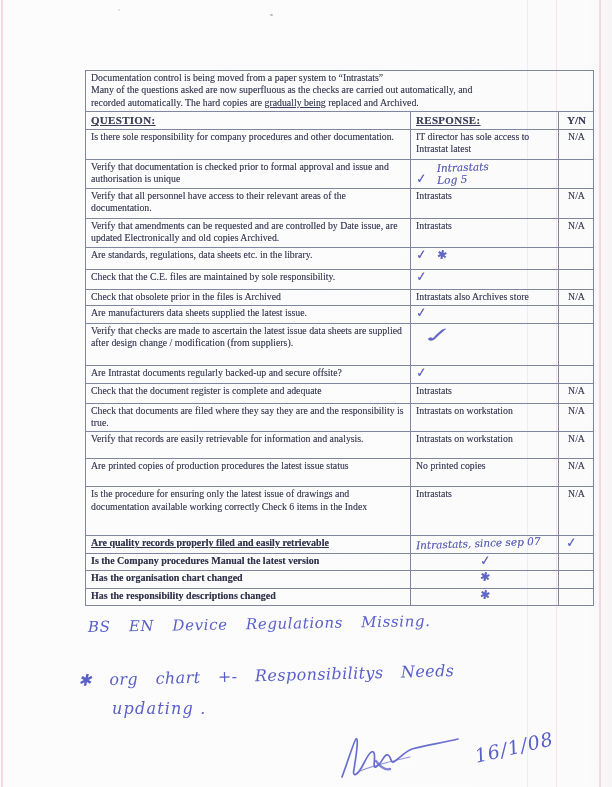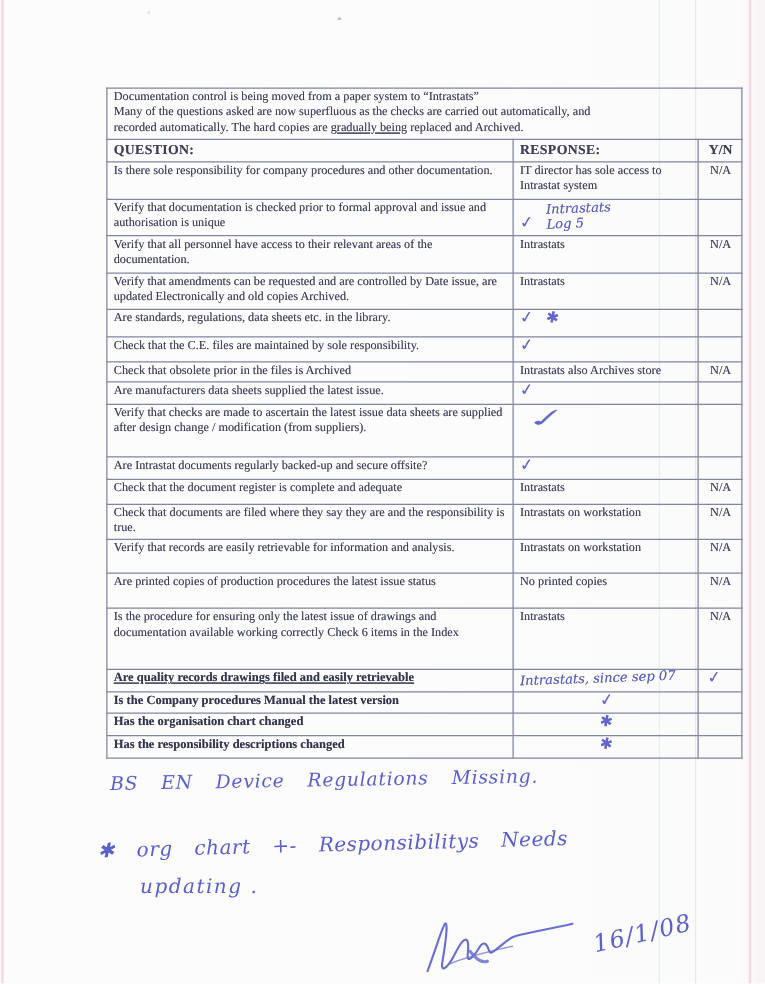--- a/index.html
+++ b/index.html
@@ -25,21 +25,21 @@
     padding:1px 4px 2px 5px;
     vertical-align:top;
     font-size:9.8px;line-height:12.4px;
     color:#3d3f58;
     text-shadow:0 0 0.5px rgba(61,63,88,0.55);
     overflow:visible;
   }
   td.intro-cell{padding:3px 6px 2px 6px;line-height:13px;}
   .u{text-decoration:underline;}
   tr.header-row td{font-weight:bold;font-size:11px;padding-top:2px;}
-  .hdr{letter-spacing:0.3px;}
+  .hdr{text-decoration:underline;letter-spacing:0.3px;}
   td.y-cell{text-align:center;font-size:9.4px;padding-left:1px;padding-right:1px;}
   tr.bold-row td.q-cell{font-weight:bold;font-size:10px;color:#32344c;}
   
   .hw{
     font-family:"DejaVu Serif",serif;font-style:italic;
     color:#585fc6;font-size:10.5px;line-height:12px;
     white-space:pre-line;display:inline-block;transform:rotate(-2deg);
   }
   .mark{
     font-family:"DejaVu Sans",sans-serif;color:#6066cc;display:inline-block;
@@ -88,21 +88,21 @@
         </td>
       </tr>
       <tr class="header-row" style="height:15px;">
         <td><span class="hdr">QUESTION:</span></td>
         <td><span class="hdr">RESPONSE:</span></td>
         <td class="y-cell"><span>Y/N</span></td>
       </tr>
 
     <tr style="height: 30px;">
           <td class="q-cell"><span>Is there sole responsibility for company procedures and other documentation.</span></td>
-          <td class="r-cell"><span>IT director has sole access to Intrastat system</span></td>
+          <td class="r-cell"><span>IT director has sole access to Intrastat latest</span></td>
           <td class="y-cell"><span>N/A</span></td>
         </tr>
         <tr style="height: 28px;">
           <td class="q-cell"><span>Verify that documentation is checked prior to formal approval and issue and authorisation is unique</span></td>
           <td class="r-cell"><span class="mark check">✓</span><span class="hw">Intrastats
 Log 5</span></td>
           <td class="y-cell"></td>
         </tr>
         <tr style="height: 30px;">
           <td class="q-cell"><span>Verify that all personnel have access to their relevant areas of the documentation.</span></td>
@@ -163,21 +163,21 @@
           <td class="q-cell"><span>Are printed copies of production procedures  the latest issue status</span></td>
           <td class="r-cell"><span>No printed copies</span></td>
           <td class="y-cell"><span>N/A</span></td>
         </tr>
         <tr style="height: 49px;">
           <td class="q-cell"><span>Is the procedure for ensuring only the latest issue of drawings and documentation available working correctly  Check 6 items in the Index</span></td>
           <td class="r-cell"><span>Intrastats</span></td>
           <td class="y-cell"><span>N/A</span></td>
         </tr>
         <tr class="bold-row" style="height: 17px;">
-          <td class="q-cell"><span class="u">Are quality records drawings filed and easily retrievable</span></td>
+          <td class="q-cell"><span class="u">Are quality records properly filed and easily retrievable</span></td>
           <td class="r-cell"><span class="hw">Intrastats, since sep 07</span></td>
           <td class="y-cell"><span class="mark check">✓</span></td>
         </tr>
         <tr class="bold-row" style="height: 17px;">
           <td class="q-cell"><span>Is the Company procedures Manual the latest version</span></td>
           <td class="r-cell center-marks"><span class="mark check">✓</span></td>
           <td class="y-cell"></td>
         </tr>
         <tr class="bold-row" style="height: 18px;">
           <td class="q-cell"><span>Has the organisation chart changed</span></td>

